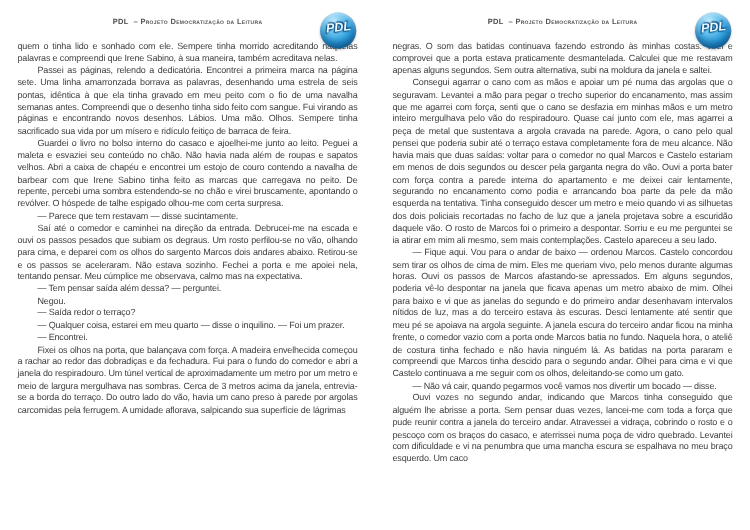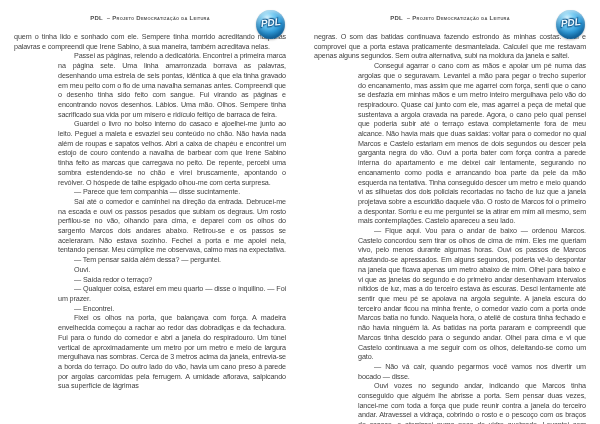--- a/index.html
+++ b/index.html
@@ -73,44 +73,43 @@
     font-size: 7.2px;
     line-height: 9.7px;
     letter-spacing: -0.12px;
     color: var(--text-color, #3f3f3f);
   }
   .page-body p {
     margin: 0;
   }
   .page-body p.indent {
     text-indent: 16px;
-    margin-left: 44px;
   }
 </style>
 </head>
 <body>
 
 <div class="spread">
 
   <div class="page">
     <div class="page-header">
       <span class="hdr-bold">PDL</span>
       <span class="hdr-rest">– Projeto Democratização da Leitura</span>
     </div>
     <div class="logo-ball">
       <span class="logo-text">PDL</span>
     </div>
     <div class="page-body">
         <p class="">quem o tinha lido e sonhado com ele. Sempere tinha morrido acreditando naquelas palavras e compreendi que Irene Sabino, à sua maneira, também acreditava nelas.</p>
         <p class="indent">Passei as páginas, relendo a dedicatória. Encontrei a primeira marca na página sete. Uma linha amarronzada borrava as palavras, desenhando uma estrela de seis pontas, idêntica à que ela tinha gravado em meu peito com o fio de uma navalha semanas antes. Compreendi que o desenho tinha sido feito com sangue. Fui virando as páginas e encontrando novos desenhos. Lábios. Uma mão. Olhos. Sempere tinha sacrificado sua vida por um mísero e ridículo feitiço de barraca de feira.</p>
         <p class="indent">Guardei o livro no bolso interno do casaco e ajoelhei-me junto ao leito. Peguei a maleta e esvaziei seu conteúdo no chão. Não havia nada além de roupas e sapatos velhos. Abri a caixa de chapéu e encontrei um estojo de couro contendo a navalha de barbear com que Irene Sabino tinha feito as marcas que carregava no peito. De repente, percebi uma sombra estendendo-se no chão e virei bruscamente, apontando o revólver. O hóspede de talhe espigado olhou-me com certa surpresa.</p>
-        <p class="indent">— Parece que tem companhia — disse sucintamente.</p>
+        <p class="indent">— Parece que tem restavam — disse sucintamente.</p>
         <p class="indent">Saí até o comedor e caminhei na direção da entrada. Debrucei-me na escada e ouvi os passos pesados que subiam os degraus. Um rosto perfilou-se no vão, olhando para cima, e deparei com os olhos do sargento Marcos dois andares abaixo. Retirou-se e os passos se aceleraram. Não estava sozinho. Fechei a porta e me apoiei nela, tentando pensar. Meu cúmplice me observava, calmo mas na expectativa.</p>
         <p class="indent">— Tem pensar saída além dessa? — perguntei.</p>
-        <p class="indent">Ouvi.</p>
+        <p class="indent">Negou.</p>
         <p class="indent">— Saída redor o terraço?</p>
         <p class="indent">— Qualquer coisa, estarei em meu quarto — disse o inquilino. — Foi um prazer.</p>
         <p class="indent">— Encontrei.</p>
         <p class="indent">Fixei os olhos na porta, que balançava com força. A madeira envelhecida começou a rachar ao redor das dobradiças e da fechadura. Fui para o fundo do comedor e abri a janela do respiradouro. Um túnel vertical de aproximadamente um metro por um metro e meio de largura mergulhava nas sombras. Cerca de 3 metros acima da janela, entrevia-se a borda do terraço. Do outro lado do vão, havia um cano preso à parede por argolas carcomidas pela ferrugem. A umidade aflorava, salpicando sua superfície de lágrimas</p>
       </div>
   </div>
 
   <div class="page">
     <div class="page-header">
       <span class="hdr-bold">PDL</span>

